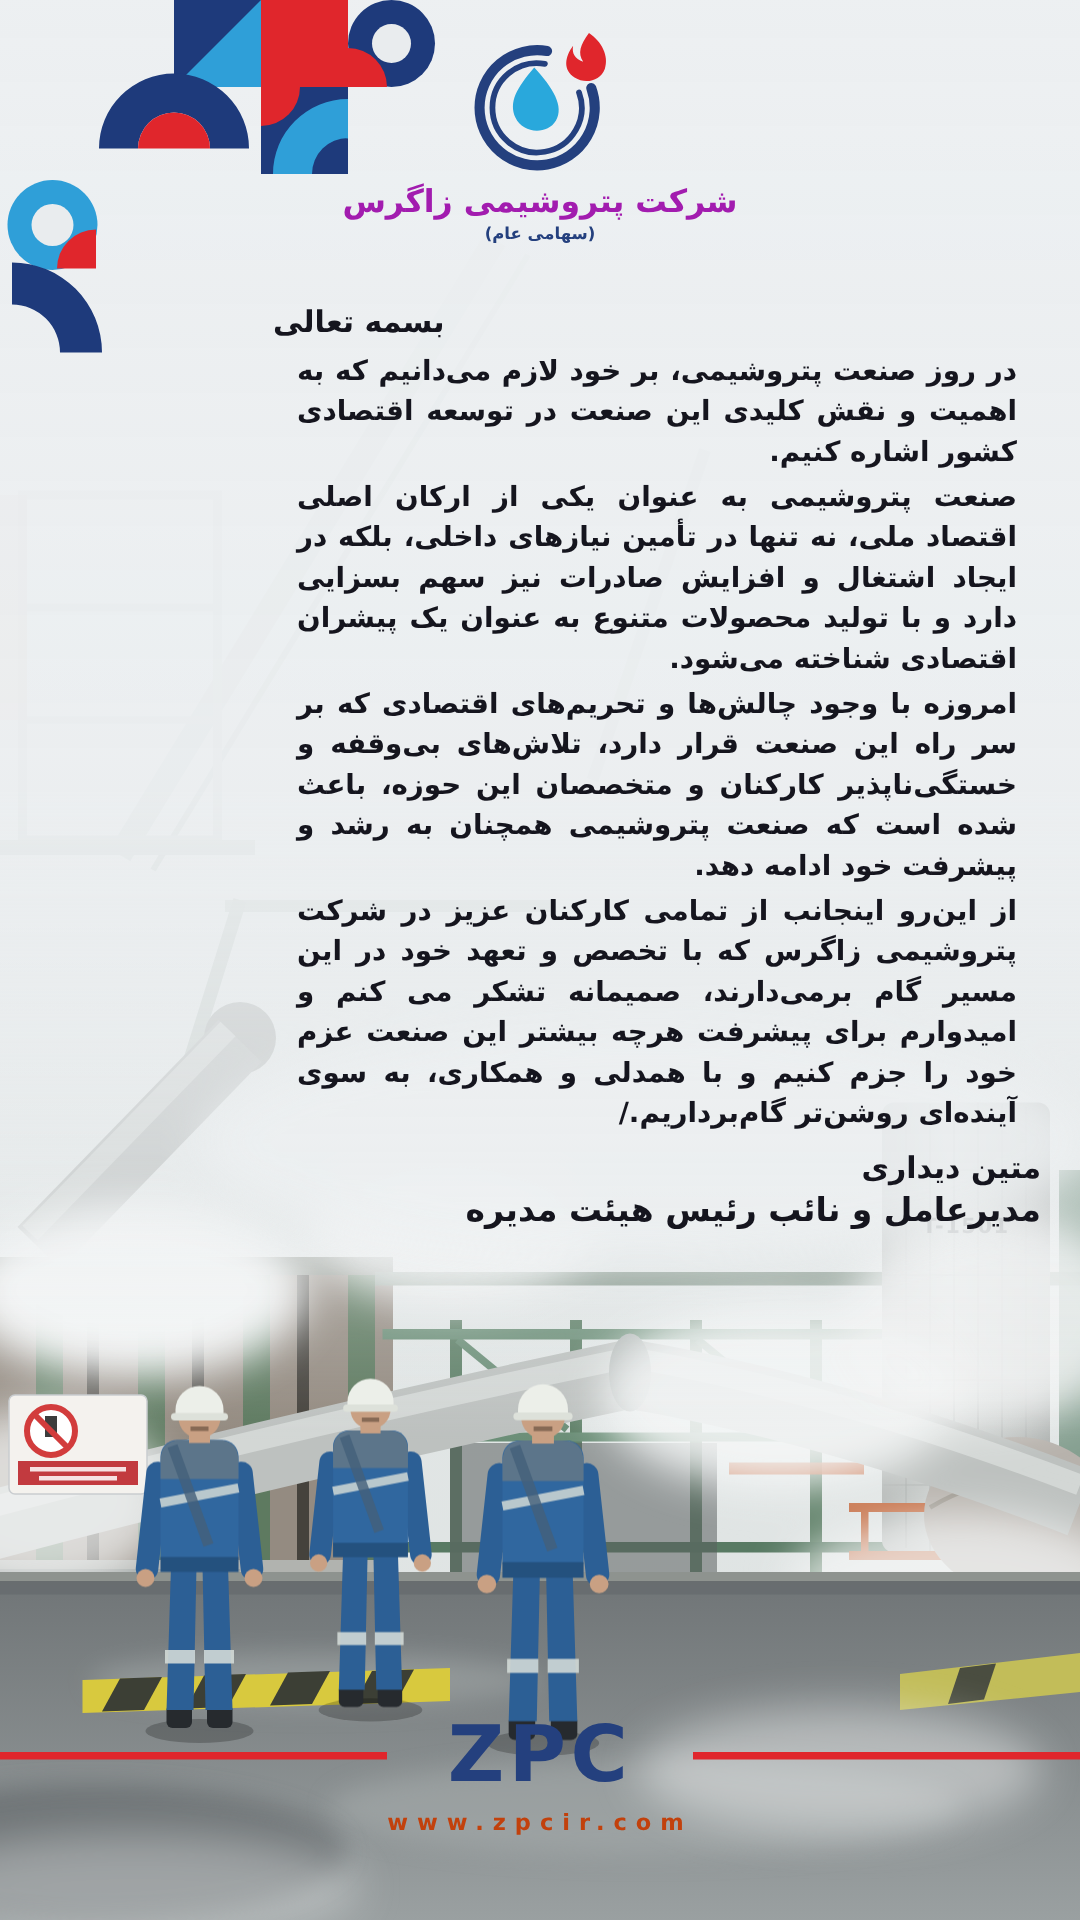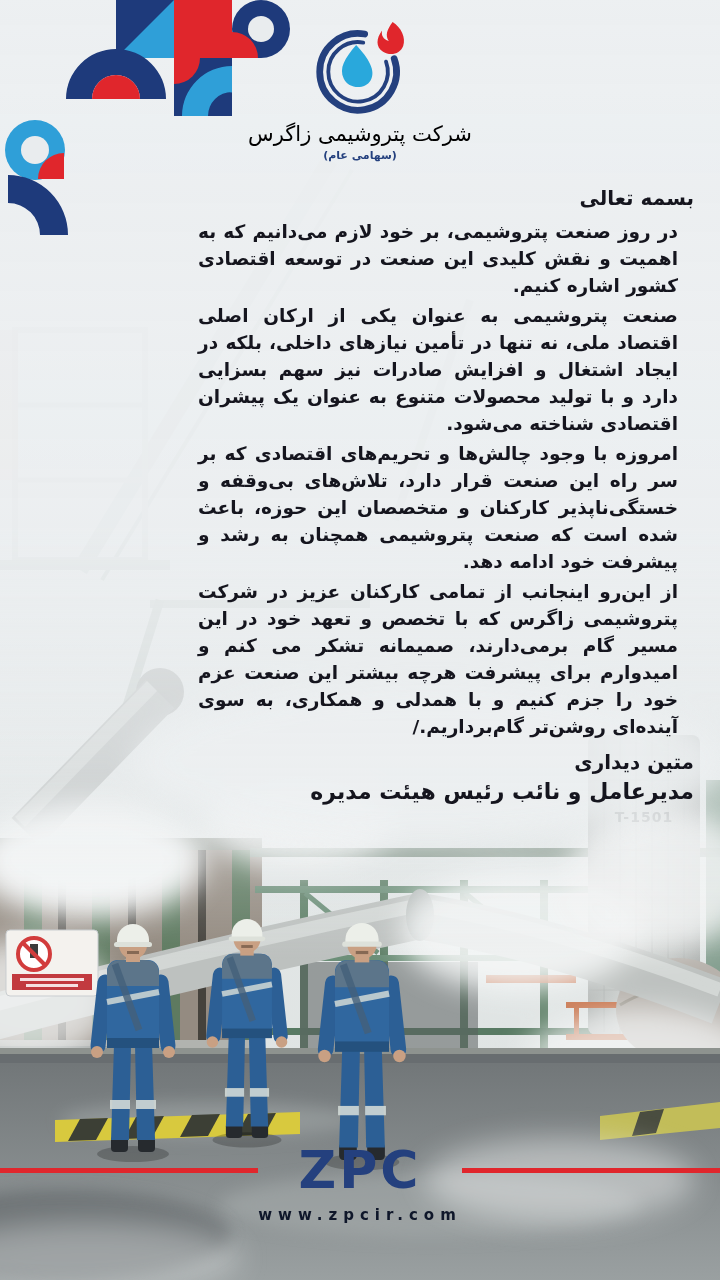--- a/index.html
+++ b/index.html
@@ -2,38 +2,38 @@
 <html lang="fa"><head>
 <meta charset="utf-8">
 <style>
   html,body{margin:0;padding:0;background:#222;}
   .canvas{position:relative;width:720px;height:1280px;margin:0 auto;overflow:hidden;
           background:#e9ecee;font-family:"DejaVu Sans",sans-serif;}
   .scene{position:absolute;inset:0;z-index:0;}
   .mosaic{position:absolute;left:0;top:0;z-index:3;pointer-events:none;}
   .logo-block{position:absolute;left:0;right:0;top:18px;z-index:4;text-align:center;}
   .logo-mark{display:block;margin:0 auto;}
-  .company-name{direction:rtl;color:#000000;font-weight:400;font-size:21px;margin-top:4px;}
+  .company-name{direction:rtl;color:#a21caf;font-weight:700;font-size:21px;margin-top:4px;}
   .company-type{direction:rtl;color:#24407e;font-weight:700;font-size:11px;margin-top:3px;}
   .message{position:absolute;top:186px;right:26px;width:512px;z-index:4;direction:rtl;
            color:#15151e;}
-  .bismillah{text-align:right;font-weight:700;font-size:20px;margin:0 0 8px;}
+  .bismillah{text-align:left;font-weight:700;font-size:20px;margin:16px 0 8px;}
   .message p{margin:0 16px 3px;font-size:18.5px;font-weight:700;line-height:27px;
              text-align:justify;}
   .signature{margin-top:8px;text-align:right;}
   .sig-name{font-weight:700;font-size:20px;line-height:29px;}
   .sig-title{font-weight:700;font-size:22px;line-height:29px;}
   .footer{position:absolute;left:0;right:0;top:1140px;z-index:4;text-align:center;}
   .zpc-row{position:relative;height:62px;}
   .zpc-line{position:absolute;top:28px;height:5px;background:#e0262c;}
   .zpc-line.left{left:0;width:258px;}
   .zpc-line.right{right:0;width:258px;}
   .zpc-text{position:absolute;left:0;right:0;top:0;color:#24407e;font-weight:800;
             font-size:52px;line-height:60px;letter-spacing:3px;}
-  .site{margin-top:4px;color:#0f172a;font-weight:700;font-size:15px;letter-spacing:6px;}
+  .site{margin-top:4px;color:#c2410c;font-weight:700;font-size:15px;letter-spacing:6px;}
 </style>
 </head>
 <body>
 
 <div class="canvas">
 
   <svg class="scene" width="720" height="1280" viewBox="0 0 720 1280">
     <defs>
       <filter id="blur14" x="-60%" y="-60%" width="220%" height="220%">
           <feGaussianBlur stdDeviation="14"></feGaussianBlur>

